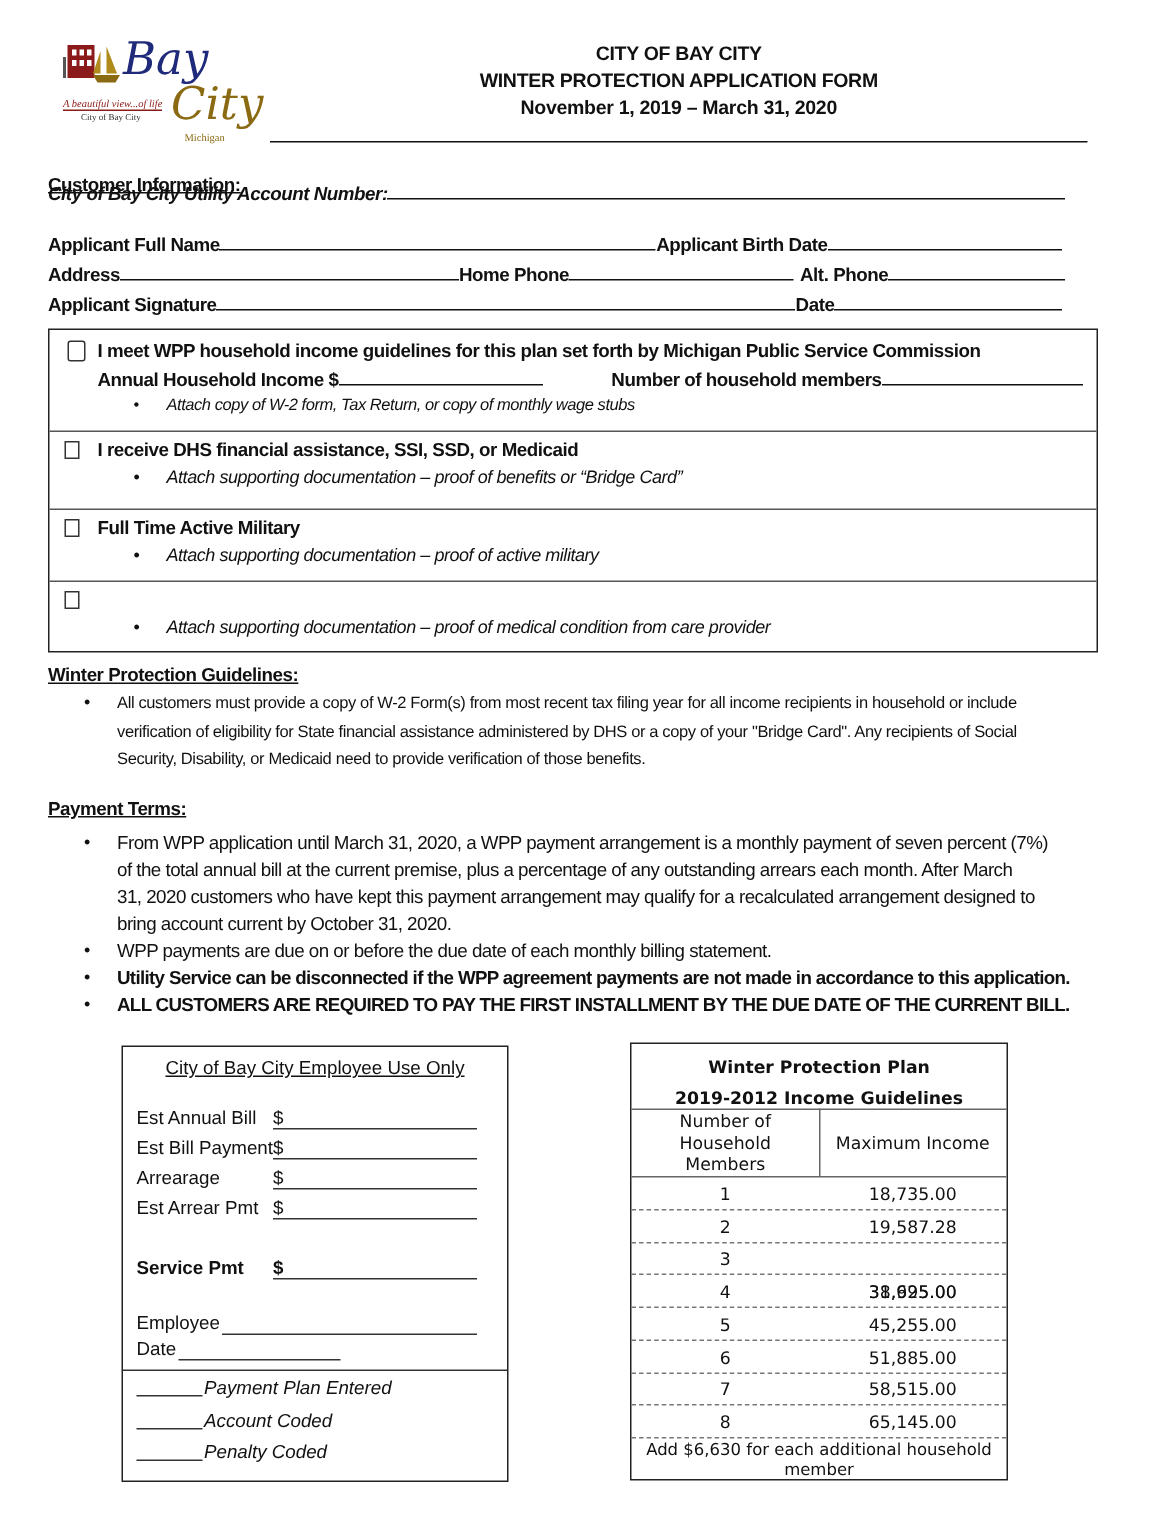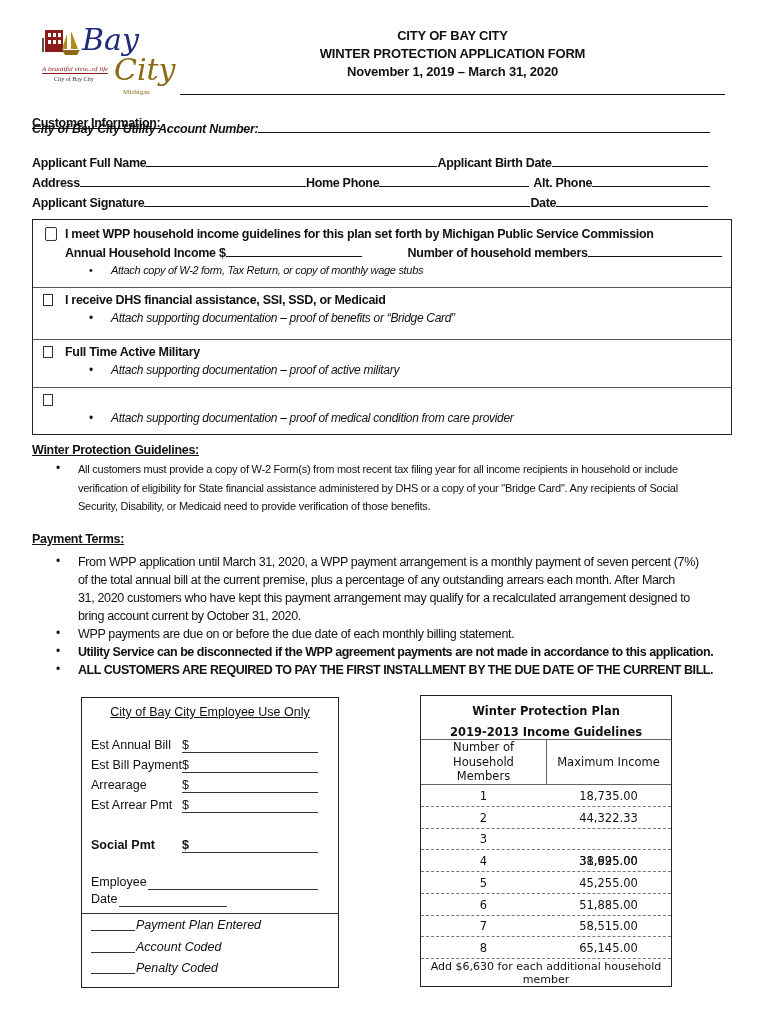--- a/index.html
+++ b/index.html
@@ -159,57 +159,57 @@
   <div class="fill" style="left:100px;top:61px;width:136px;"></div>
 
   <div class="row" style="top:80px;">Arrearage</div>
   <div class="row" style="left:100px;top:80px;">$</div>
   <div class="fill" style="left:100px;top:81px;width:136px;"></div>
 
   <div class="row" style="top:100px;">Est Arrear Pmt</div>
   <div class="row" style="left:100px;top:100px;">$</div>
   <div class="fill" style="left:100px;top:101px;width:136px;"></div>
 
-  <div class="row b" style="top:140px;">Social Pmt</div>
+  <div class="row b" style="top:140px;">Service Pmt</div>
   <div class="row b" style="left:100px;top:140px;">$</div>
   <div class="fill" style="left:100px;top:141px;width:136px;"></div>
 
   <div class="row" style="top:177px;">Employee</div>
   <div class="fill" style="left:66px;top:178px;width:170px;"></div>
   <div class="row" style="top:194px;">Date</div>
   <div class="fill" style="left:37px;top:195px;width:108px;"></div>
 
   <div id="emp-divider"></div>
 
   <div class="fill" style="left:9px;top:221px;width:44px;height:11px;"></div>
   <div class="row small-it" style="left:54px;top:220px;">Payment Plan Entered</div>
   <div class="fill" style="left:9px;top:243px;width:44px;height:11px;"></div>
   <div class="row small-it" style="left:54px;top:242px;">Account Coded</div>
   <div class="fill" style="left:9px;top:264px;width:44px;height:11px;"></div>
   <div class="row small-it" style="left:54px;top:263px;">Penalty Coded</div>
 </div>
 
 <div id="inc" class="abs">
   <div class="t" style="top:8px;">Winter Protection Plan</div>
-  <div class="t" style="top:29px;">2019-2013 Income Guidelines</div>
+  <div class="t" style="top:29px;">2019-2012 Income Guidelines</div>
   <div class="hline" style="top:43px;"></div>
   <div class="vline"></div>
   <div class="cell" style="left:0;width:125px;top:44px;line-height:14.5px;">
     <div>Number of</div>
     <div>Household</div>
     <div>Members</div>
   </div>
   <div class="cell" style="left:125px;width:125px;top:59px;">Maximum Income</div>
   <div class="hline" style="top:88px;"></div>
   <div id="inc-rows">
       <div class="cell" style="left: 0px; width: 125px; top: 93px;">1</div>
       <div class="cell" style="left: 125px; width: 125px; top: 93px;">18,735.00</div>
       <div class="dline" style="top: 110px;"></div>
       <div class="cell" style="left: 0px; width: 125px; top: 114.7px;">2</div>
-      <div class="cell" style="left: 125px; width: 125px; top: 114.7px;">44,322.33</div>
+      <div class="cell" style="left: 125px; width: 125px; top: 114.7px;">19,587.28</div>
       <div class="dline" style="top: 131.7px;"></div>
       <div class="cell" style="left: 0px; width: 125px; top: 136.4px;">3</div>
       <div class="cell" style="left: 125px; width: 125px; top: 138px; margin-top: 20px;">31,995.00</div>
       <div class="dline" style="top: 153.4px;"></div>
       <div class="cell" style="left: 0px; width: 125px; top: 158.1px;">4</div>
       <div class="cell" style="left: 125px; width: 125px; top: 158.1px;">38,625.00</div>
       <div class="dline" style="top: 175.1px;"></div>
       <div class="cell" style="left: 0px; width: 125px; top: 179.8px;">5</div>
       <div class="cell" style="left: 125px; width: 125px; top: 179.8px;">45,255.00</div>
       <div class="dline" style="top: 196.8px;"></div>

